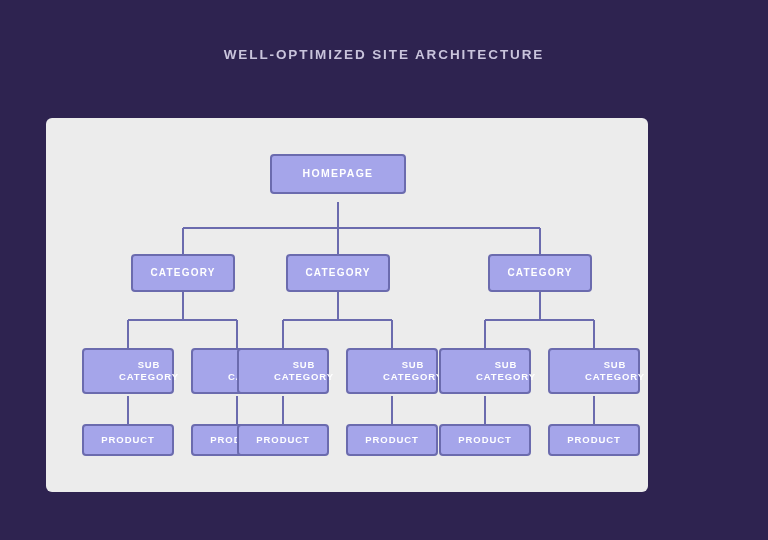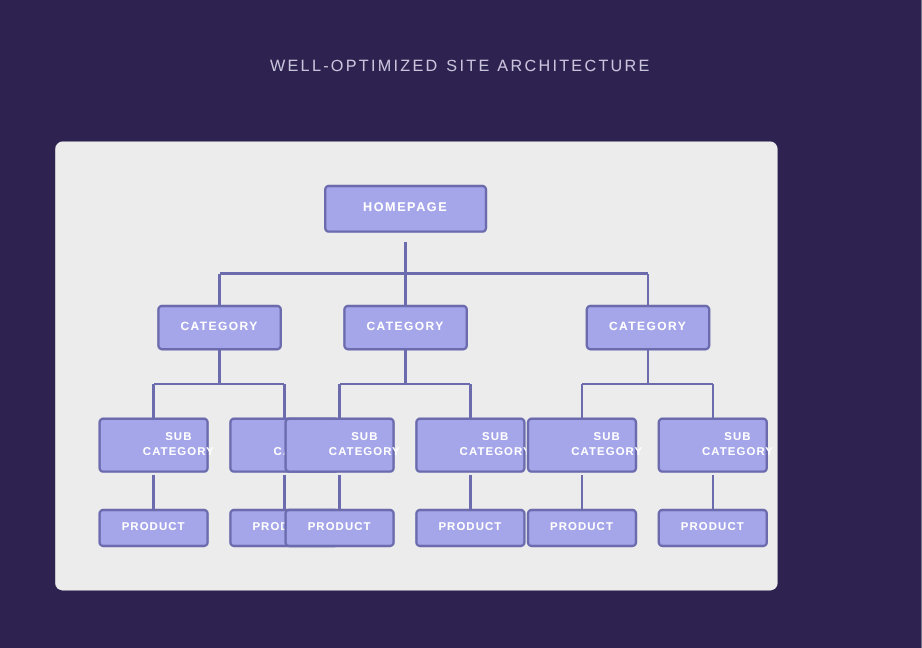--- a/index.html
+++ b/index.html
@@ -17,21 +17,21 @@
 
   
   .page-title {
     position: absolute;
     top: 47px;
     left: 0;
     width: 768px;
     text-align: center;
     color: #C9C4DC;
     font-size: 13.5px;
-    font-weight: 400;
+    font-weight: 700;
     letter-spacing: 1.9px;
   }
 
   
   .card {
     position: absolute;
     left: 46px;
     top: 118px;
     width: 602px;
     height: 374px;

